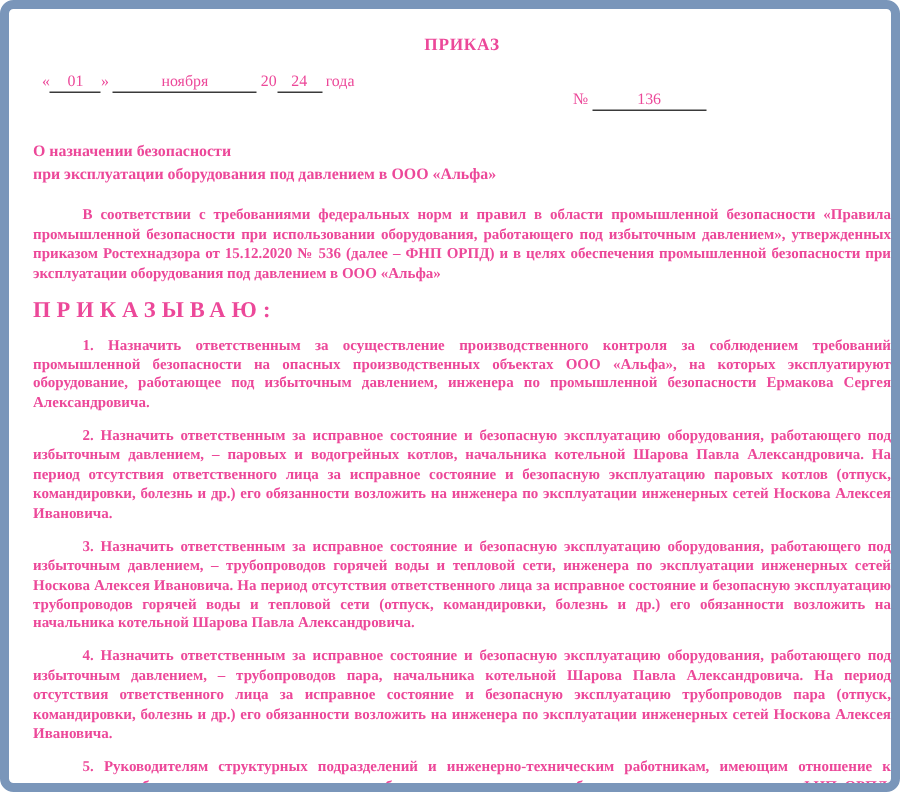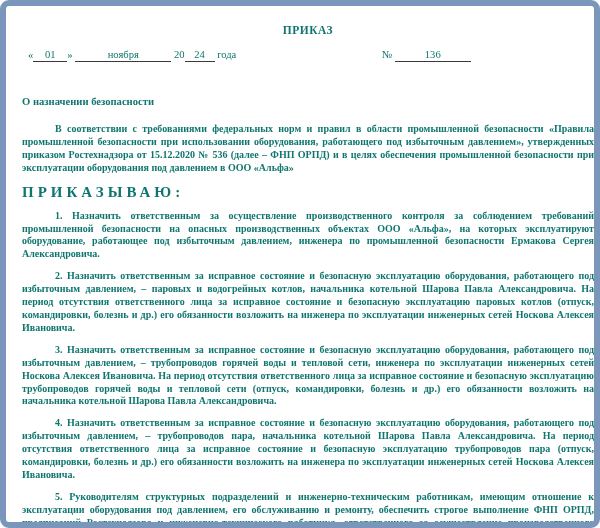--- a/index.html
+++ b/index.html
@@ -12,21 +12,21 @@
   }
   .frame {
     box-sizing: border-box;
     width: 600px;
     height: 528px;
     border: 6px solid #7a96ba;
     border-radius: 9px;
     background: #ffffff;
     padding: 6px 0 0 16px;
     overflow: hidden;
-    color: #0f766e;
+    color: #ec4899;
   }
   .doc-title {
     margin-top: 12px;
     text-align: center;
     font-weight: bold;
     font-size: 11.5px;
     letter-spacing: 0.5px;
   }
   .date-row {
     position: relative;
@@ -40,21 +40,21 @@
   .date-right { position: absolute; left: 360px; top: 0; }
   .blank {
     display: inline-block;
     border-bottom: 1px solid #3a3a3a;
     text-align: center;
     line-height: 13px;
   }
   .blank-day   { min-width: 34px; }
   .blank-month { min-width: 96px; }
   .blank-year  { min-width: 30px; }
-  .blank-num   { min-width: 76px; }
+  .blank-num   { min-width: 76px; margin-top: 12px; }
   .subject {
     margin-top: 28px;
     font-weight: bold;
     font-size: 10.6px;
     line-height: 15px;
   }
   .para {
     margin: 0;
     margin-top: 9px;
     font-size: 10px;
@@ -86,20 +86,21 @@
       <span>года</span>
     </span>
     <span class="date-right">
       <span>№</span>
       <span class="blank blank-num">136</span>
     </span>
   </div>
 
   <div class="subject">
     <div>О назначении безопасности</div>
+    <div>при эксплуатации оборудования под давлением в ООО «Альфа»</div>
   </div>
 
   <p class="para intro">В соответствии с требованиями федеральных норм и правил в области промышленной безопасности «Правила промышленной безопасности при использовании оборудования, работающего под избыточным давлением», утвержденных приказом Ростехнадзора от 15.12.2020 № 536 (далее – ФНП ОРПД) и в целях обеспечения промышленной безопасности при эксплуатации оборудования под давлением в ООО «Альфа»</p>
 
   <div class="order-word">ПРИКАЗЫВАЮ:</div>
 
   <p class="para">1. Назначить ответственным за осуществление производственного контроля за соблюдением требований промышленной безопасности на опасных производственных объектах ООО «Альфа», на которых эксплуатируют оборудование, работающее под избыточным давлением, инженера по промышленной безопасности Ермакова Сергея Александровича.</p>
   <p class="para">2. Назначить ответственным за исправное состояние и безопасную эксплуатацию оборудования, работающего под избыточным давлением, – паровых и водогрейных котлов, начальника котельной Шарова Павла Александровича. На период отсутствия ответственного лица за исправное состояние и безопасную эксплуатацию паровых котлов (отпуск, командировки, болезнь и др.) его обязанности возложить на инженера по эксплуатации инженерных сетей Носкова Алексея Ивановича.</p>
   <p class="para">3. Назначить ответственным за исправное состояние и безопасную эксплуатацию оборудования, работающего под избыточным давлением, – трубопроводов горячей воды и тепловой сети, инженера по эксплуатации инженерных сетей Носкова Алексея Ивановича. На период отсутствия ответственного лица за исправное состояние и безопасную эксплуатацию трубопроводов горячей воды и тепловой сети (отпуск, командировки, болезнь и др.) его обязанности возложить на начальника котельной Шарова Павла Александровича.</p>
   <p class="para">4. Назначить ответственным за исправное состояние и безопасную эксплуатацию оборудования, работающего под избыточным давлением, – трубопроводов пара, начальника котельной Шарова Павла Александровича. На период отсутствия ответственного лица за исправное состояние и безопасную эксплуатацию трубопроводов пара (отпуск, командировки, болезнь и др.) его обязанности возложить на инженера по эксплуатации инженерных сетей Носкова Алексея Ивановича.</p>

